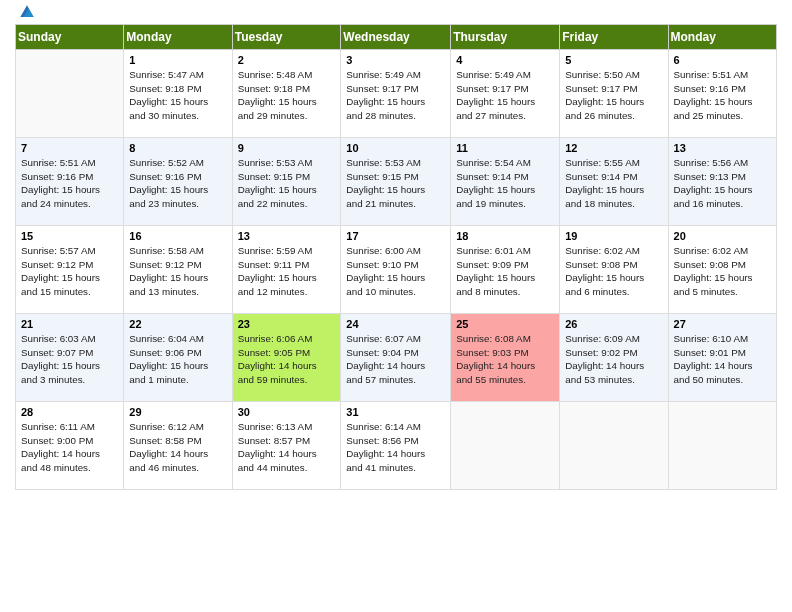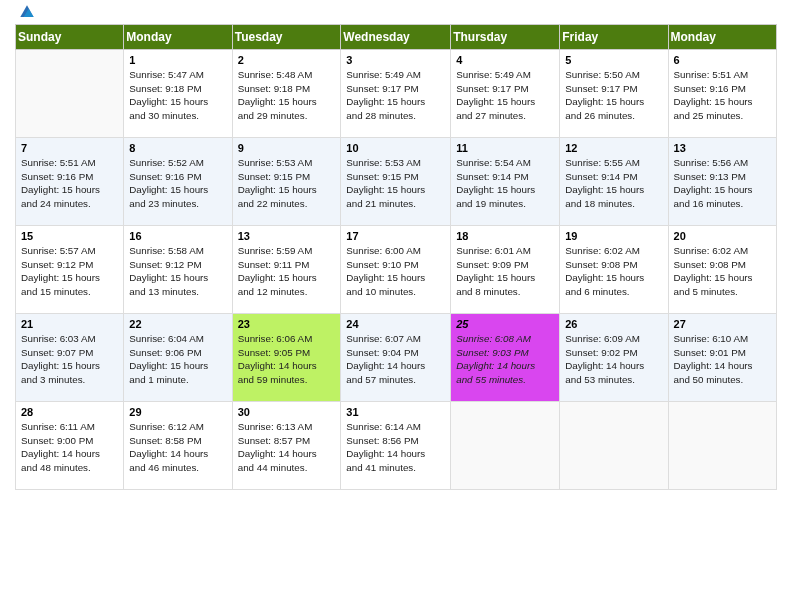--- a/index.html
+++ b/index.html
@@ -227,21 +227,21 @@
             <div class="cell-text">Sunrise: 6:04 AM<br>Sunset: 9:06 PM<br>Daylight: 15 hours<br>and 1 minute.</div>
           </td>
           <td style="background: #bef264;">
             <span class="day-number">23</span>
             <div class="cell-text">Sunrise: 6:06 AM<br>Sunset: 9:05 PM<br>Daylight: 14 hours<br>and 59 minutes.</div>
           </td>
           <td style="background: rgb(240, 245, 251);">
             <span class="day-number">24</span>
             <div class="cell-text">Sunrise: 6:07 AM<br>Sunset: 9:04 PM<br>Daylight: 14 hours<br>and 57 minutes.</div>
           </td>
-          <td style="background: #d946ef; font-style: italic;">
+          <td style="background: #fca5a5;">
             <span class="day-number">25</span>
             <div class="cell-text">Sunrise: 6:08 AM<br>Sunset: 9:03 PM<br>Daylight: 14 hours<br>and 55 minutes.</div>
           </td>
           <td style="background: rgb(240, 245, 251); margin-top: 24px;">
             <span class="day-number">26</span>
             <div class="cell-text">Sunrise: 6:09 AM<br>Sunset: 9:02 PM<br>Daylight: 14 hours<br>and 53 minutes.</div>
           </td>
           <td style="background: rgb(240, 245, 251);">
             <span class="day-number">27</span>
             <div class="cell-text">Sunrise: 6:10 AM<br>Sunset: 9:01 PM<br>Daylight: 14 hours<br>and 50 minutes.</div>

